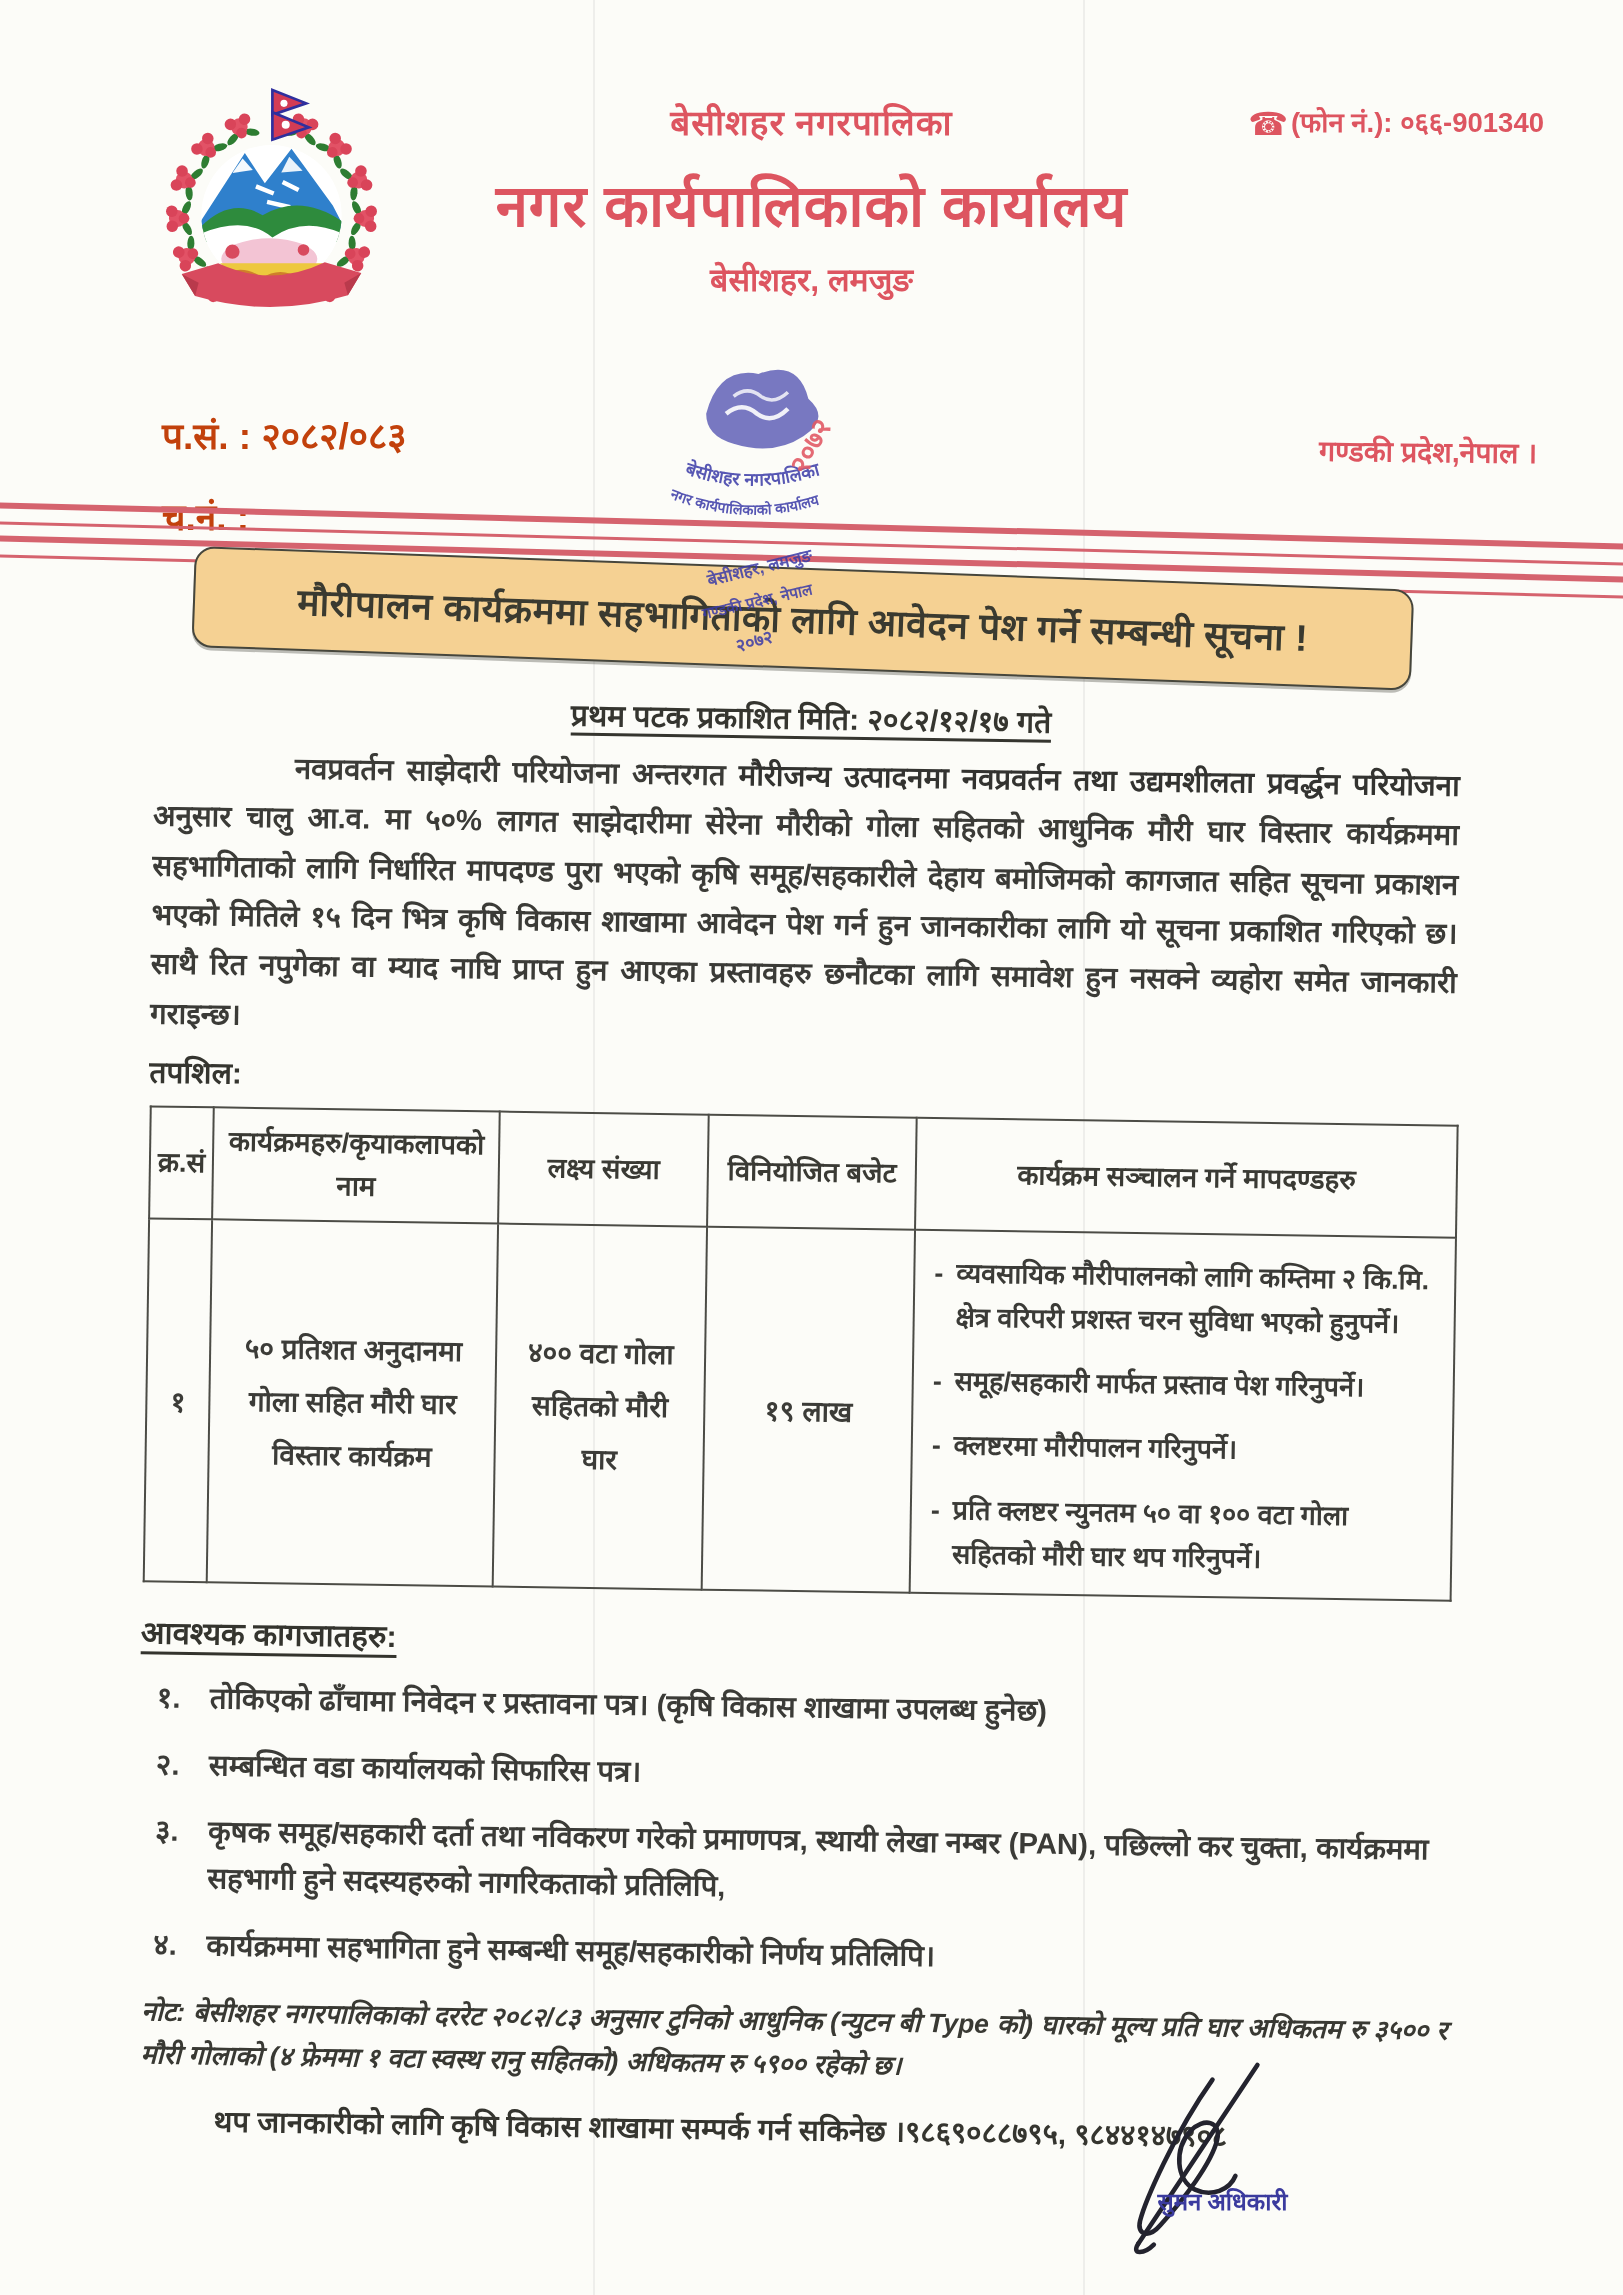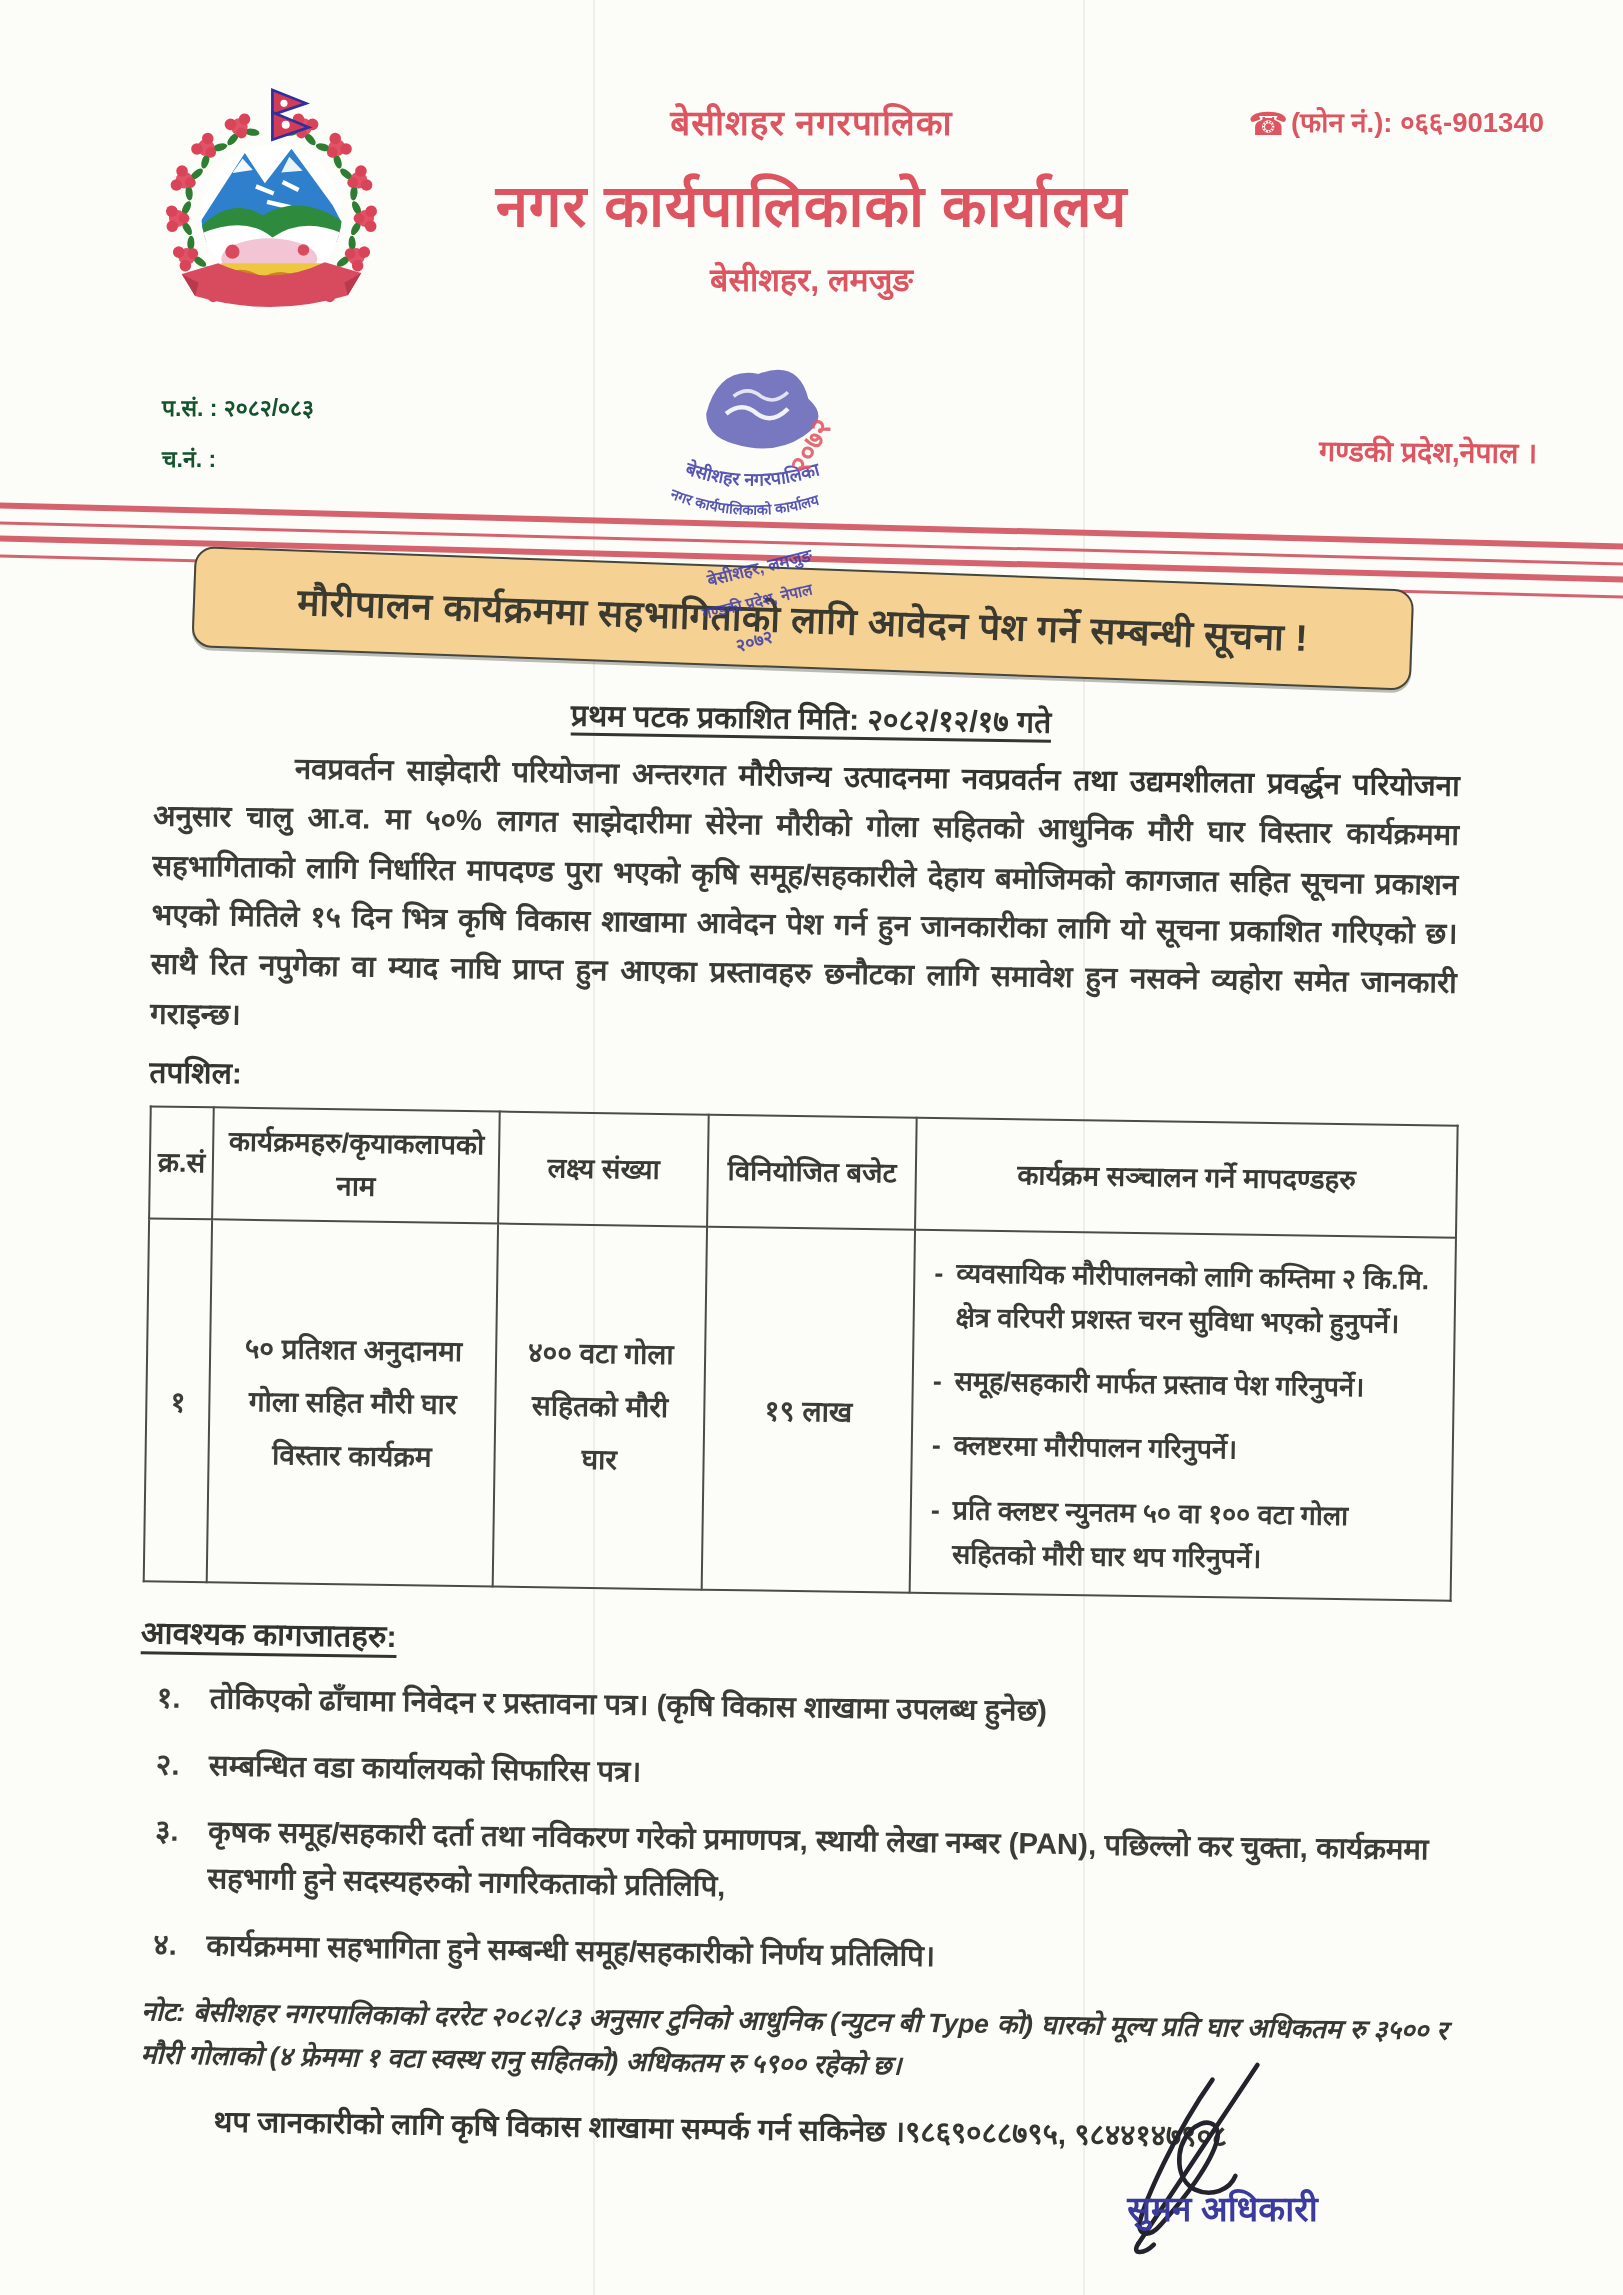--- a/index.html
+++ b/index.html
@@ -12,21 +12,21 @@
   .page{position:absolute;inset:0;}
   .streak{position:absolute;top:0;bottom:0;width:2px;background:rgba(160,160,160,.15);}
   
   .emblem{position:absolute;left:156px;top:82px;width:231px;height:231px;}
   .head-center{position:absolute;left:0;right:0;top:98px;text-align:center;color:#dd5560;}
   .muni-name{font-size:35px;font-weight:bold;letter-spacing:1px;}
   .office-name{font-size:58px;font-weight:bold;margin-top:18.7px;letter-spacing:1px;}
   .addr-line{font-size:32px;font-weight:bold;margin-top:14.7px;}
   .phone-line{position:absolute;right:79px;top:103px;color:#dd5560;font-size:27.5px;font-weight:bold;}
   .phone-line .glyph{font-size:32px;vertical-align:-2.9px;margin-right:2.9px;}
-  .ref-block{position:absolute;left:162px;top:383px;color:#14532d;font-size:23px;font-weight:bold;line-height:2.2;}
+  .ref-block{position:absolute;left:162px;top:396px;color:#c2410c;font-size:37px;font-weight:bold;line-height:2.2;}
   .province-line{position:absolute;right:86px;top:432px;color:#dd5560;font-size:28.5px;font-weight:bold;transform:rotate(.6deg);}
   
   .stamp-wrap{position:absolute;left:658px;top:339px;width:211px;height:329px;z-index:6;pointer-events:none;}
   .stamp-wrap svg{position:absolute;inset:0;opacity:.85;}
   .stamp-year-red{position:absolute;left:123px;top:88px;color:#e25b66;font-size:27.5px;font-weight:bold;transform:rotate(-62deg);opacity:.9;}
   
   .redline{position:absolute;left:-14.7px;width:1679px;height:12.8px;
     border-top:6.4px solid #d5636e;border-bottom:3.9px solid #d5636e;
     transform:rotate(1.45deg);transform-origin:0 0;}
   .redline.r1{top:502px;}
@@ -63,21 +63,21 @@
   .doc-list{margin-left:172px;margin-right:162px;}
   .doc-item{position:relative;padding-left:53px;font-size:29.4px;font-weight:600;line-height:1.6;margin-bottom:19.6px;color:#3b3b37;}
   .doc-item .num{position:absolute;left:0;top:0;}
   .note-block{margin:22.6px 156px 0 161px;font-size:26.5px;font-weight:bold;font-style:italic;
     line-height:1.62;text-align:justify;color:#393933;}
   .contact-line{margin:23.6px 0 0 235px;font-size:29.4px;font-weight:bold;color:#35352f;}
   
   .sig-block{position:absolute;left:987px;top:2086px;width:471px;height:206px;z-index:7;}
   .sig-svg{position:absolute;left:88px;top:-44px;width:275px;height:231px;}
   .sig-text{position:absolute;left:0;right:0;top:98px;text-align:center;color:#3b3b9e;}
-  .sig-name{font-size:35px;font-weight:bold;}
+  .sig-name{font-size:24px;font-weight:bold;font-family:Liberation Serif, serif;}
   .sig-title{font-size:28px;font-weight:bold;margin-top:13.7px;}
 </style>
 </head>
 <body>
 
 <div class="page">
 
   <div class="streak" style="left:593px"></div>
   <div class="streak" style="left:1083px"></div>
 

